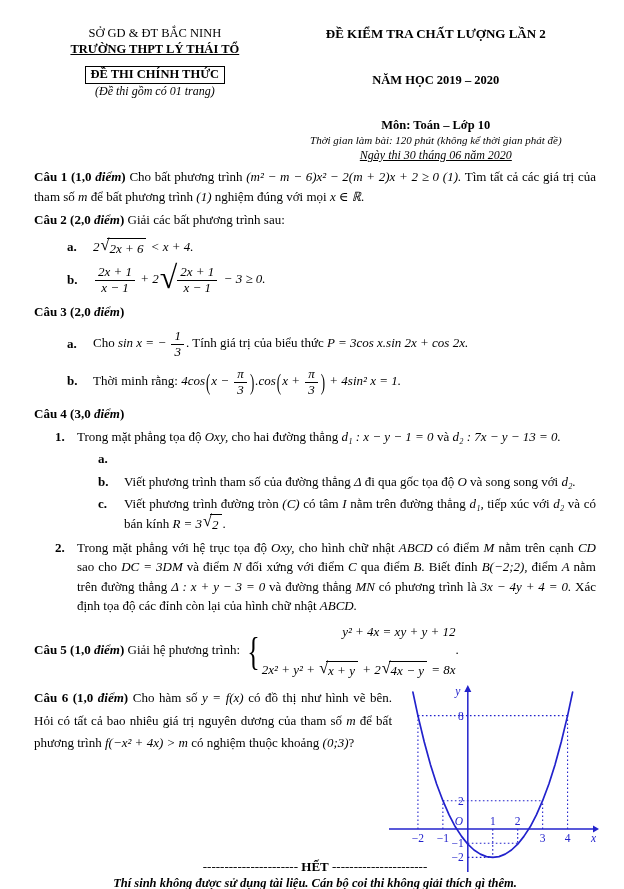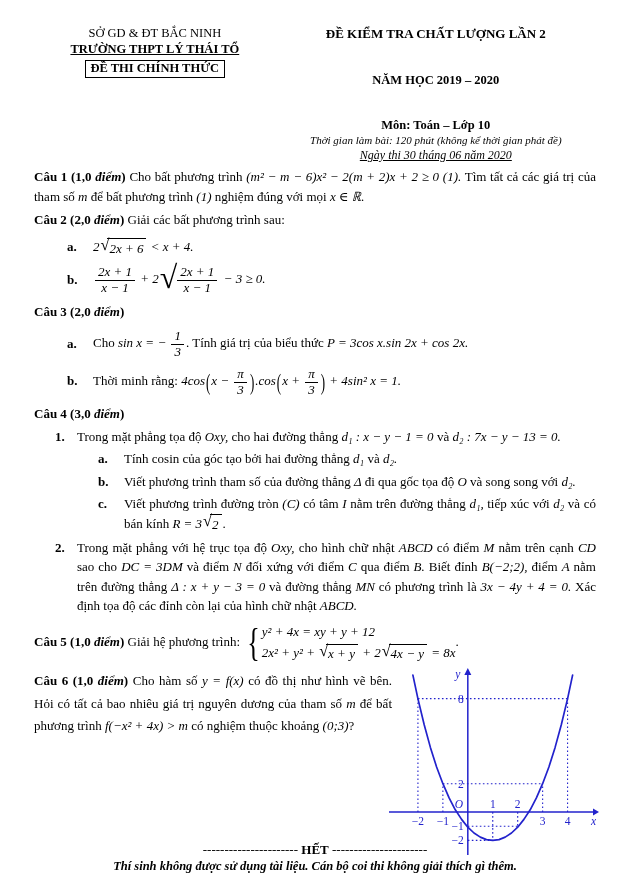--- a/index.html
+++ b/index.html
@@ -4,21 +4,21 @@
 <style>
   html,body{margin:0;padding:0;background:#fff;}
   .page{width:624px;height:889px;box-sizing:border-box;padding:26px 28px 8px 34px;
         font-family:"Liberation Serif","DejaVu Serif",serif;font-size:13px;color:#000;overflow:hidden;}
   
   .hdr{display:flex;width:100%;}
   .hdr-left{width:43%;text-align:center;line-height:1.25;}
   .hdr-right{width:57%;text-align:center;line-height:1.3;}
   .h-org{font-size:12.5px;}
   .h-school{font-weight:bold;text-decoration:underline;font-size:12.5px;}
-  .h-box{display:inline-block;border:1px solid #000;font-weight:bold;padding:0 5px;margin-top:3px;font-size:12.5px;}
+  .h-box{display:inline-block;border:1px solid #000;font-weight:bold;padding:0 5px;margin-top:9px;font-size:12.5px;}
   .h-note{font-style:italic;font-size:12px;}
   .h-title{font-weight:bold;font-size:13px;}
   .h-sub{font-weight:bold;font-size:12.5px;margin-top:29px;}
   .h-time{font-style:italic;font-size:11px;}
   .h-date{font-style:italic;font-size:12px;text-decoration:underline;}
   
   .content{}
   .para{margin:4px 0;line-height:1.5;}
   .just{text-align:justify;}
   .ql{font-weight:bold;}
@@ -38,40 +38,41 @@
         font-style:italic;margin:0 2px;line-height:1.15;}
   .frac .fn{padding:0 3px;border-bottom:1px solid #000;}
   .frac .fd{padding:0 3px;}
   .sqrt{display:inline-flex;align-items:flex-start;vertical-align:middle;margin:0 1px;}
   .sqrt .sym{font-style:normal;line-height:1;font-size:1.25em;margin-right:-2px;position:relative;top:-1px;}
   .sqrt .rc{border-top:1px solid #000;padding:0 3px 0 2px;font-style:italic;}
   .sqrt.big .sym{font-size:2.45em;line-height:0.82;align-self:stretch;top:0;}
   .bigp{display:inline-block;transform:scaleY(1.7);vertical-align:middle;font-style:normal;padding:0 1px;line-height:1;}
   .sysbrace{display:inline-block;transform:scaleY(1.55);font-size:26px;vertical-align:middle;
             font-style:normal;margin:0 2px 0 4px;font-weight:400;}
-  .sys{display:inline-flex;flex-direction:column;vertical-align:middle;row-gap:3px;text-align:left;line-height:1.35;}
+  .sys{display:inline-flex;flex-direction:column;vertical-align:middle;row-gap:20px;text-align:right;line-height:1.35;}
   
   .q6wrap{position:relative;min-height:176px;margin-top:6px;}
   .q6text{width:358px;line-height:1.75;}
   .graph{position:absolute;right:-4px;top:-4px;}
   
   .het{text-align:center;margin-top:-4px;font-size:13px;}
   .het .hetword{font-weight:bold;}
   .fnote{text-align:center;font-weight:bold;font-style:italic;font-size:12.5px;margin-top:1px;}
 </style>
 </head>
 <body>
 
 <div class="page">
 
   <div class="hdr">
     <div class="hdr-left">
       <div class="h-org">SỞ GD &amp; ĐT BẮC NINH</div>
       <div class="h-school">TRƯỜNG THPT LÝ THÁI TỔ</div>
       <div><span class="h-box">ĐỀ THI CHÍNH THỨC</span></div>
+      <div class="h-note">(Đề thi gồm có 01 trang)</div>
     </div>
     <div class="hdr-right">
       <div class="h-title">ĐỀ KIỂM TRA CHẤT LƯỢNG LẦN 2</div>
       <div class="h-sub">NĂM HỌC 2019 – 2020</div>
       <div class="h-sub">Môn: Toán – Lớp 10</div>
       <div class="h-time">Thời gian làm bài: 120 phút (không kể thời gian phát đề)</div>
       <div class="h-date">Ngày thi 30 tháng 06 năm 2020</div>
     </div>
   </div>
 
@@ -128,21 +129,20 @@
 
     <div class="qhead">
       <span class="ql">Câu 4 (3,0 </span><span class="qli">điểm</span><span class="ql">)</span>
     </div>
     <div class="qrow ind-n">
       <span class="mk">1.</span>
       <span class="just"><span class="txt">Trong mặt phẳng tọa độ </span><span class="m">Oxy,</span><span class="txt"> cho hai đường thẳng </span><span class="m">d₁ : x − y − 1 = 0</span><span class="txt"> và </span><span class="m">d₂ : 7x − y − 13 = 0.</span></span>
     </div>
     <div class="qrow ind-sub">
       <span class="mk">a.</span>
-      <span><span class="txt">Tính cosin của góc tạo bởi hai đường thẳng </span><span class="m">d₁</span><span class="txt"> và </span><span class="m">d₂.</span></span>
     </div>
     <div class="qrow ind-sub">
       <span class="mk">b.</span>
       <span><span class="txt">Viết phương trình tham số của đường thẳng </span><span class="m">Δ </span><span class="txt">đi qua gốc tọa độ </span><span class="m">O </span><span class="txt">và song song với </span><span class="m">d₂.</span></span>
     </div>
     <div class="qrow ind-sub">
       <span class="mk">c.</span>
       <span class="just"><span class="txt">Viết phương trình đường tròn </span><span class="m">(C) </span><span class="txt">có tâm </span><span class="m">I </span><span class="txt">nằm trên đường thẳng </span><span class="m">d₁, </span><span class="txt">tiếp xúc với </span><span class="m">d₂ </span><span class="txt">và có bán kính </span><span class="m">R = 3</span><span class="sqrt">
             <span class="sym">√</span>
             <span class="rc">2</span>

